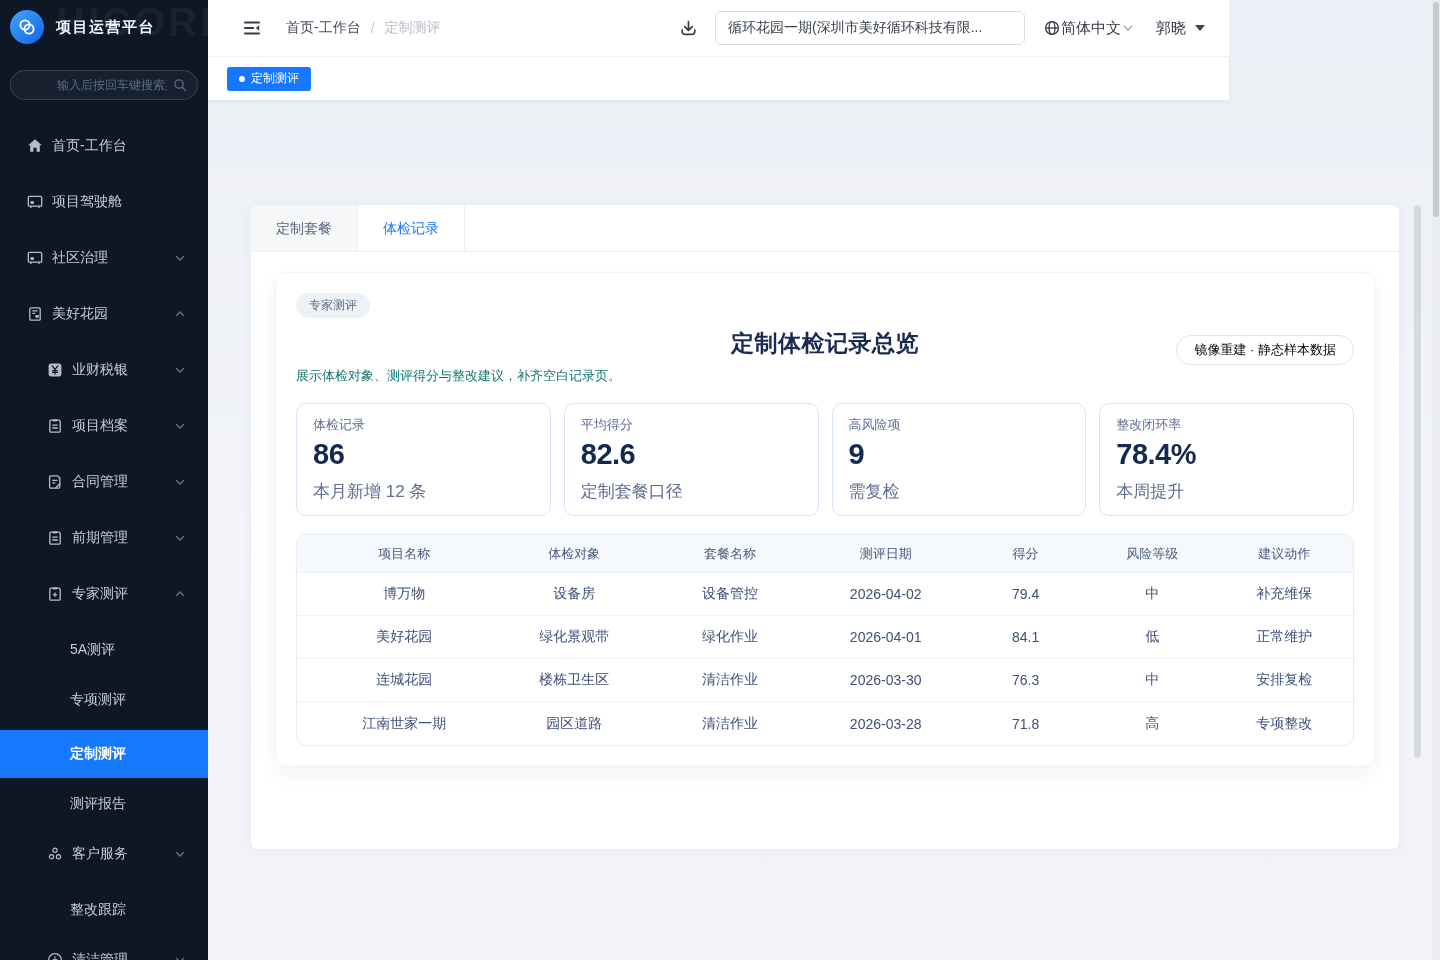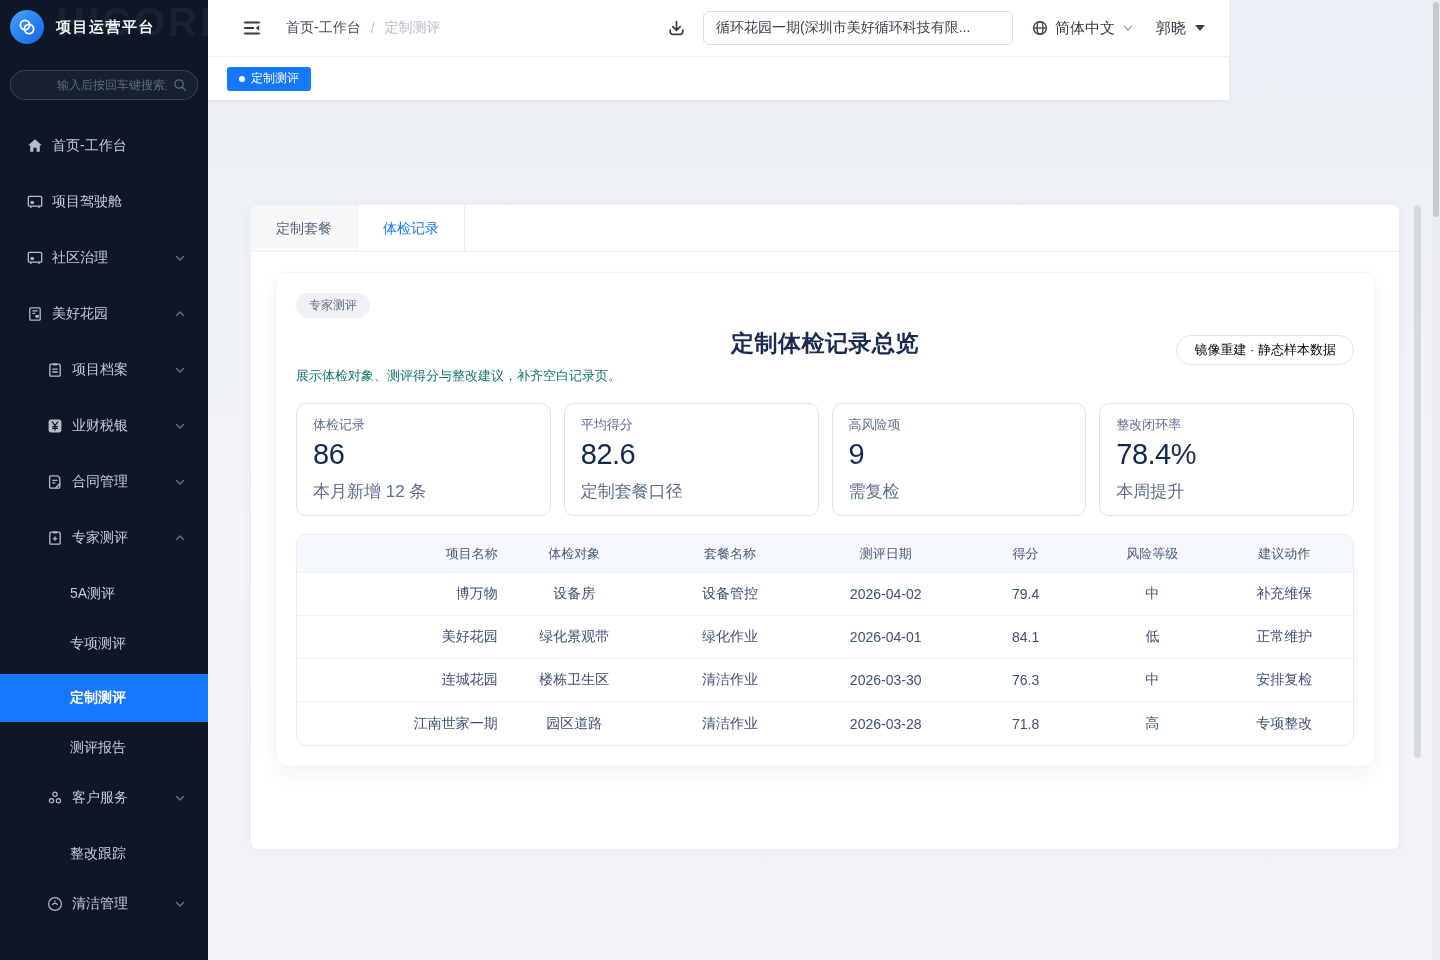--- a/index.html
+++ b/index.html
@@ -38,21 +38,21 @@
   .fold-btn svg { width:100%; height:100%; display:block; }
   .breadcrumb { display:flex; align-items:center; margin-left:24px; font-size:14px; }
   .bc-home { color:#454d5e; cursor:pointer; }
   .bc-sep { color:#c3c8d2; margin:0 10px; }
   .bc-cur { color:#b7bec9; }
   .tb-right { margin-left:auto; display:flex; align-items:center; }
   .dl-btn { width:19px; height:19px; color:#343d4c; cursor:pointer; flex:none; }
   .dl-btn svg { width:100%; height:100%; display:block; }
   .proj-select { width:310px; height:34px; border:1px solid #d8dce4; border-radius:6px; padding:0 12px; display:flex; align-items:center; margin-left:17px; cursor:pointer; background:#fff; overflow:hidden; }
   .proj-select span { font-size:14px; color:#3a4250; white-space:nowrap; overflow:hidden; text-overflow:ellipsis; }
-  .lang-switch { display:flex; align-items:center; gap:7px; margin-left:19px; color:#333a46; font-size:15px; cursor:pointer; }
+  .lang-switch { display:flex; align-items:center; gap:1px; margin-left:19px; color:#333a46; font-size:15px; cursor:pointer; }
   .globe-ic { width:16px; height:16px; color:#333a46; }
   .globe-ic svg, .sm-chev svg { width:100%; height:100%; display:block; }
   .sm-chev { width:12px; height:12px; color:#9aa2ae; }
   .user-menu { display:flex; align-items:center; gap:9px; margin-left:22px; cursor:pointer; }
   .user-name { color:#2e3644; font-size:15px; font-weight:400; }
   .caret-down { width:0; height:0; border-left:5px solid transparent; border-right:5px solid transparent; border-top:6px solid #3a4250; }
   .topbar-row2 { height:43px; display:flex; align-items:center; padding:0 19px; background:#fff; box-shadow:0 2px 4px rgba(15,35,80,0.06); }
   .page-tag { background:#1677ff; color:#fff; font-size:12px; height:24px; padding:0 12px; border-radius:3px; display:flex; align-items:center; gap:6px; cursor:pointer; }
   .page-tag::before { content:""; width:6px; height:6px; border-radius:50%; background:#fff; flex:none; }
   
@@ -64,27 +64,27 @@
   .tab.active { background:#fff; color:#1677ff; }
   .card-body { padding:20px 24px 24px; }
   .panel { position:relative; border:1px solid #f0f3f9; border-radius:12px; box-shadow:0 8px 20px rgba(23,46,100,0.05); padding:20px; background:#fff; }
   .badge { display:inline-block; background:#eef1f5; color:#5d6c85; font-size:12px; padding:4px 13px; border-radius:999px; }
   .panel-title { font-size:23px; font-weight:700; color:#1a2a52; margin-top:10px; letter-spacing:.5px;text-align:center; }
   .panel-sub { font-size:13px; color:#0f766e; margin-top:8px; }
   .mirror-btn { position:absolute; right:20px; top:62px; height:30px; padding:0 17px; border:1px solid #dfe4ed; border-radius:16px; background:#fff; color:#000000; font-size:13px; display:flex; align-items:center; cursor:pointer; }
   .stats { display:flex; gap:13px; margin-top:18px; }
   .stat { flex:1; border:1px solid #d7e5fb; border-radius:10px; padding:12px 16px; background:#fff; }
   .stat-label { font-size:13px; color:#5d6e90; }
-  .stat-value { font-size:29px; line-height:1.1; font-weight:400; color:#14294f; margin-top:5px; letter-spacing:-0.5px; }
+  .stat-value { font-size:29px; line-height:1.1; font-weight:700; color:#14294f; margin-top:5px; letter-spacing:-0.5px; }
   .stat-note { font-size:17px; color:#5d6e90; margin-top:9px; }
   .tbl-wrap { margin-top:18px; border:1px solid #e6ecf5; border-radius:10px; overflow:hidden; }
   table { width:100%; border-collapse:collapse; table-layout:fixed; }
   th { height:38px; background:#f5f8fd; color:#4a5a7c; font-size:13px; font-weight:500; text-align:center; }
   td { height:43px; color:#3e5078; font-size:14px; border-top:1px solid #eef2f8; text-align:center; }
-  .c0 { width:19%; text-align:right; padding-left:14px; }
+  .c0 { width:19%; text-align:center; padding-left:14px; }
   .c1 { width:14.5%; } .c2 { width:15%; } .c3 { width:14.5%; }
   .c4 { width:12%; } .c5 { width:12%; } .c6 { width:13%; }
   
   .scroll-track-outer { position:absolute; right:0; top:0; width:8px; height:960px; background:#ecedf0; z-index:8; }
   .scroll-thumb-outer { position:absolute; right:1px; top:2px; width:6px; height:215px; border-radius:3px; background:#c6c9cf; z-index:9; cursor:pointer; }
   .scroll-thumb-inner { position:absolute; left:1414px; top:205px; width:7px; height:553px; border-radius:4px; background:#d6d9de; z-index:7; cursor:pointer; }
 </style>
 </head>
 <body>
 
@@ -152,56 +152,71 @@
         </span>
         <span class="mi-label">美好花园</span>
         <span class="mi-chev">
           <svg viewBox="0 0 12 12" fill="none" stroke="currentColor" stroke-width="1.4" stroke-linecap="round" stroke-linejoin="round">
             <path d="M2.5 7.5 6 4l3.5 3.5"></path>
           </svg>
         </span>
       </div>
       <div class="menu-item lvl2">
         <span class="mi-icon">
+          <svg viewBox="0 0 18 18">
+            <rect x="2.6" y="2.6" width="12.8" height="12.8" rx="2.6" fill="currentColor"></rect>
+            <path d="M6.2 4.8 9 8.4l2.8-3.6M9 8.4v4.8M6.6 9.6h4.8M6.6 11.4h4.8" stroke="#0d1726" stroke-width="1.2" fill="none" stroke-linecap="round"></path>
+          </svg>
+        </span>
+        <span class="mi-label">业财税银</span>
+        <span class="mi-chev">
+          <svg viewBox="0 0 12 12" fill="none" stroke="currentColor" stroke-width="1.4" stroke-linecap="round" stroke-linejoin="round">
+            <path d="M2.5 4.5 6 8l3.5-3.5"></path>
+          </svg>
+        </span>
+      </div>
+      <div class="menu-item lvl2">
+        <span class="mi-icon">
           <svg viewBox="0 0 18 18" fill="none" stroke="currentColor" stroke-width="1.3">
             <rect x="3.8" y="3.2" width="10.4" height="12" rx="1.2"></rect>
             <path d="M6.8 2.4h4.4v2H6.8Z" fill="currentColor" stroke="none"></path>
             <path d="M6.3 8.2h5.4M6.3 11h5.4"></path>
           </svg>
         </span>
         <span class="mi-label">项目档案</span>
         <span class="mi-chev">
           <svg viewBox="0 0 12 12" fill="none" stroke="currentColor" stroke-width="1.4" stroke-linecap="round" stroke-linejoin="round">
             <path d="M2.5 4.5 6 8l3.5-3.5"></path>
           </svg>
         </span>
       </div>
       <div class="menu-item lvl2">
         <span class="mi-icon">
-          <svg viewBox="0 0 18 18">
-            <rect x="2.6" y="2.6" width="12.8" height="12.8" rx="2.6" fill="currentColor"></rect>
-            <path d="M6.2 4.8 9 8.4l2.8-3.6M9 8.4v4.8M6.6 9.6h4.8M6.6 11.4h4.8" stroke="#0d1726" stroke-width="1.2" fill="none" stroke-linecap="round"></path>
-          </svg>
-        </span>
-        <span class="mi-label">业财税银</span>
-        <span class="mi-chev">
-          <svg viewBox="0 0 12 12" fill="none" stroke="currentColor" stroke-width="1.4" stroke-linecap="round" stroke-linejoin="round">
-            <path d="M2.5 4.5 6 8l3.5-3.5"></path>
-          </svg>
-        </span>
-      </div>
-      <div class="menu-item lvl2">
-        <span class="mi-icon">
           <svg viewBox="0 0 18 18" fill="none" stroke="currentColor" stroke-width="1.3">
             <path d="M4.6 2.9h7l2.2 2.2v9a1 1 0 0 1-1 1H4.6a1 1 0 0 1-1-1v-10.2a1 1 0 0 1 1-1Z"></path>
             <path d="M6.3 7.3h5.2M6.3 9.8h3"></path>
             <path d="M9.6 13.9l4-4 1 1-4 4-1.5.5Z" fill="currentColor" stroke="none"></path>
           </svg>
         </span>
         <span class="mi-label">合同管理</span>
+        <span class="mi-chev">
+          <svg viewBox="0 0 12 12" fill="none" stroke="currentColor" stroke-width="1.4" stroke-linecap="round" stroke-linejoin="round">
+            <path d="M2.5 4.5 6 8l3.5-3.5"></path>
+          </svg>
+        </span>
+      </div>
+      <div class="menu-item lvl2">
+        <span class="mi-icon">
+          <svg viewBox="0 0 18 18" fill="none" stroke="currentColor" stroke-width="1.3">
+            <rect x="3.8" y="3.2" width="10.4" height="12" rx="1.2"></rect>
+            <path d="M6.8 2.4h4.4v2H6.8Z" fill="currentColor" stroke="none"></path>
+            <path d="M6.3 8.2h5.4M6.3 11h5.4"></path>
+          </svg>
+        </span>
+        <span class="mi-label">前期管理</span>
         <span class="mi-chev">
           <svg viewBox="0 0 12 12" fill="none" stroke="currentColor" stroke-width="1.4" stroke-linecap="round" stroke-linejoin="round">
             <path d="M2.5 4.5 6 8l3.5-3.5"></path>
           </svg>
         </span>
       </div>
       <div class="menu-item lvl2">
         <span class="mi-icon">
           <svg viewBox="0 0 18 18" fill="none" stroke="currentColor" stroke-width="1.3">
             <rect x="3.8" y="3.2" width="10.4" height="12" rx="1.2"></rect>

